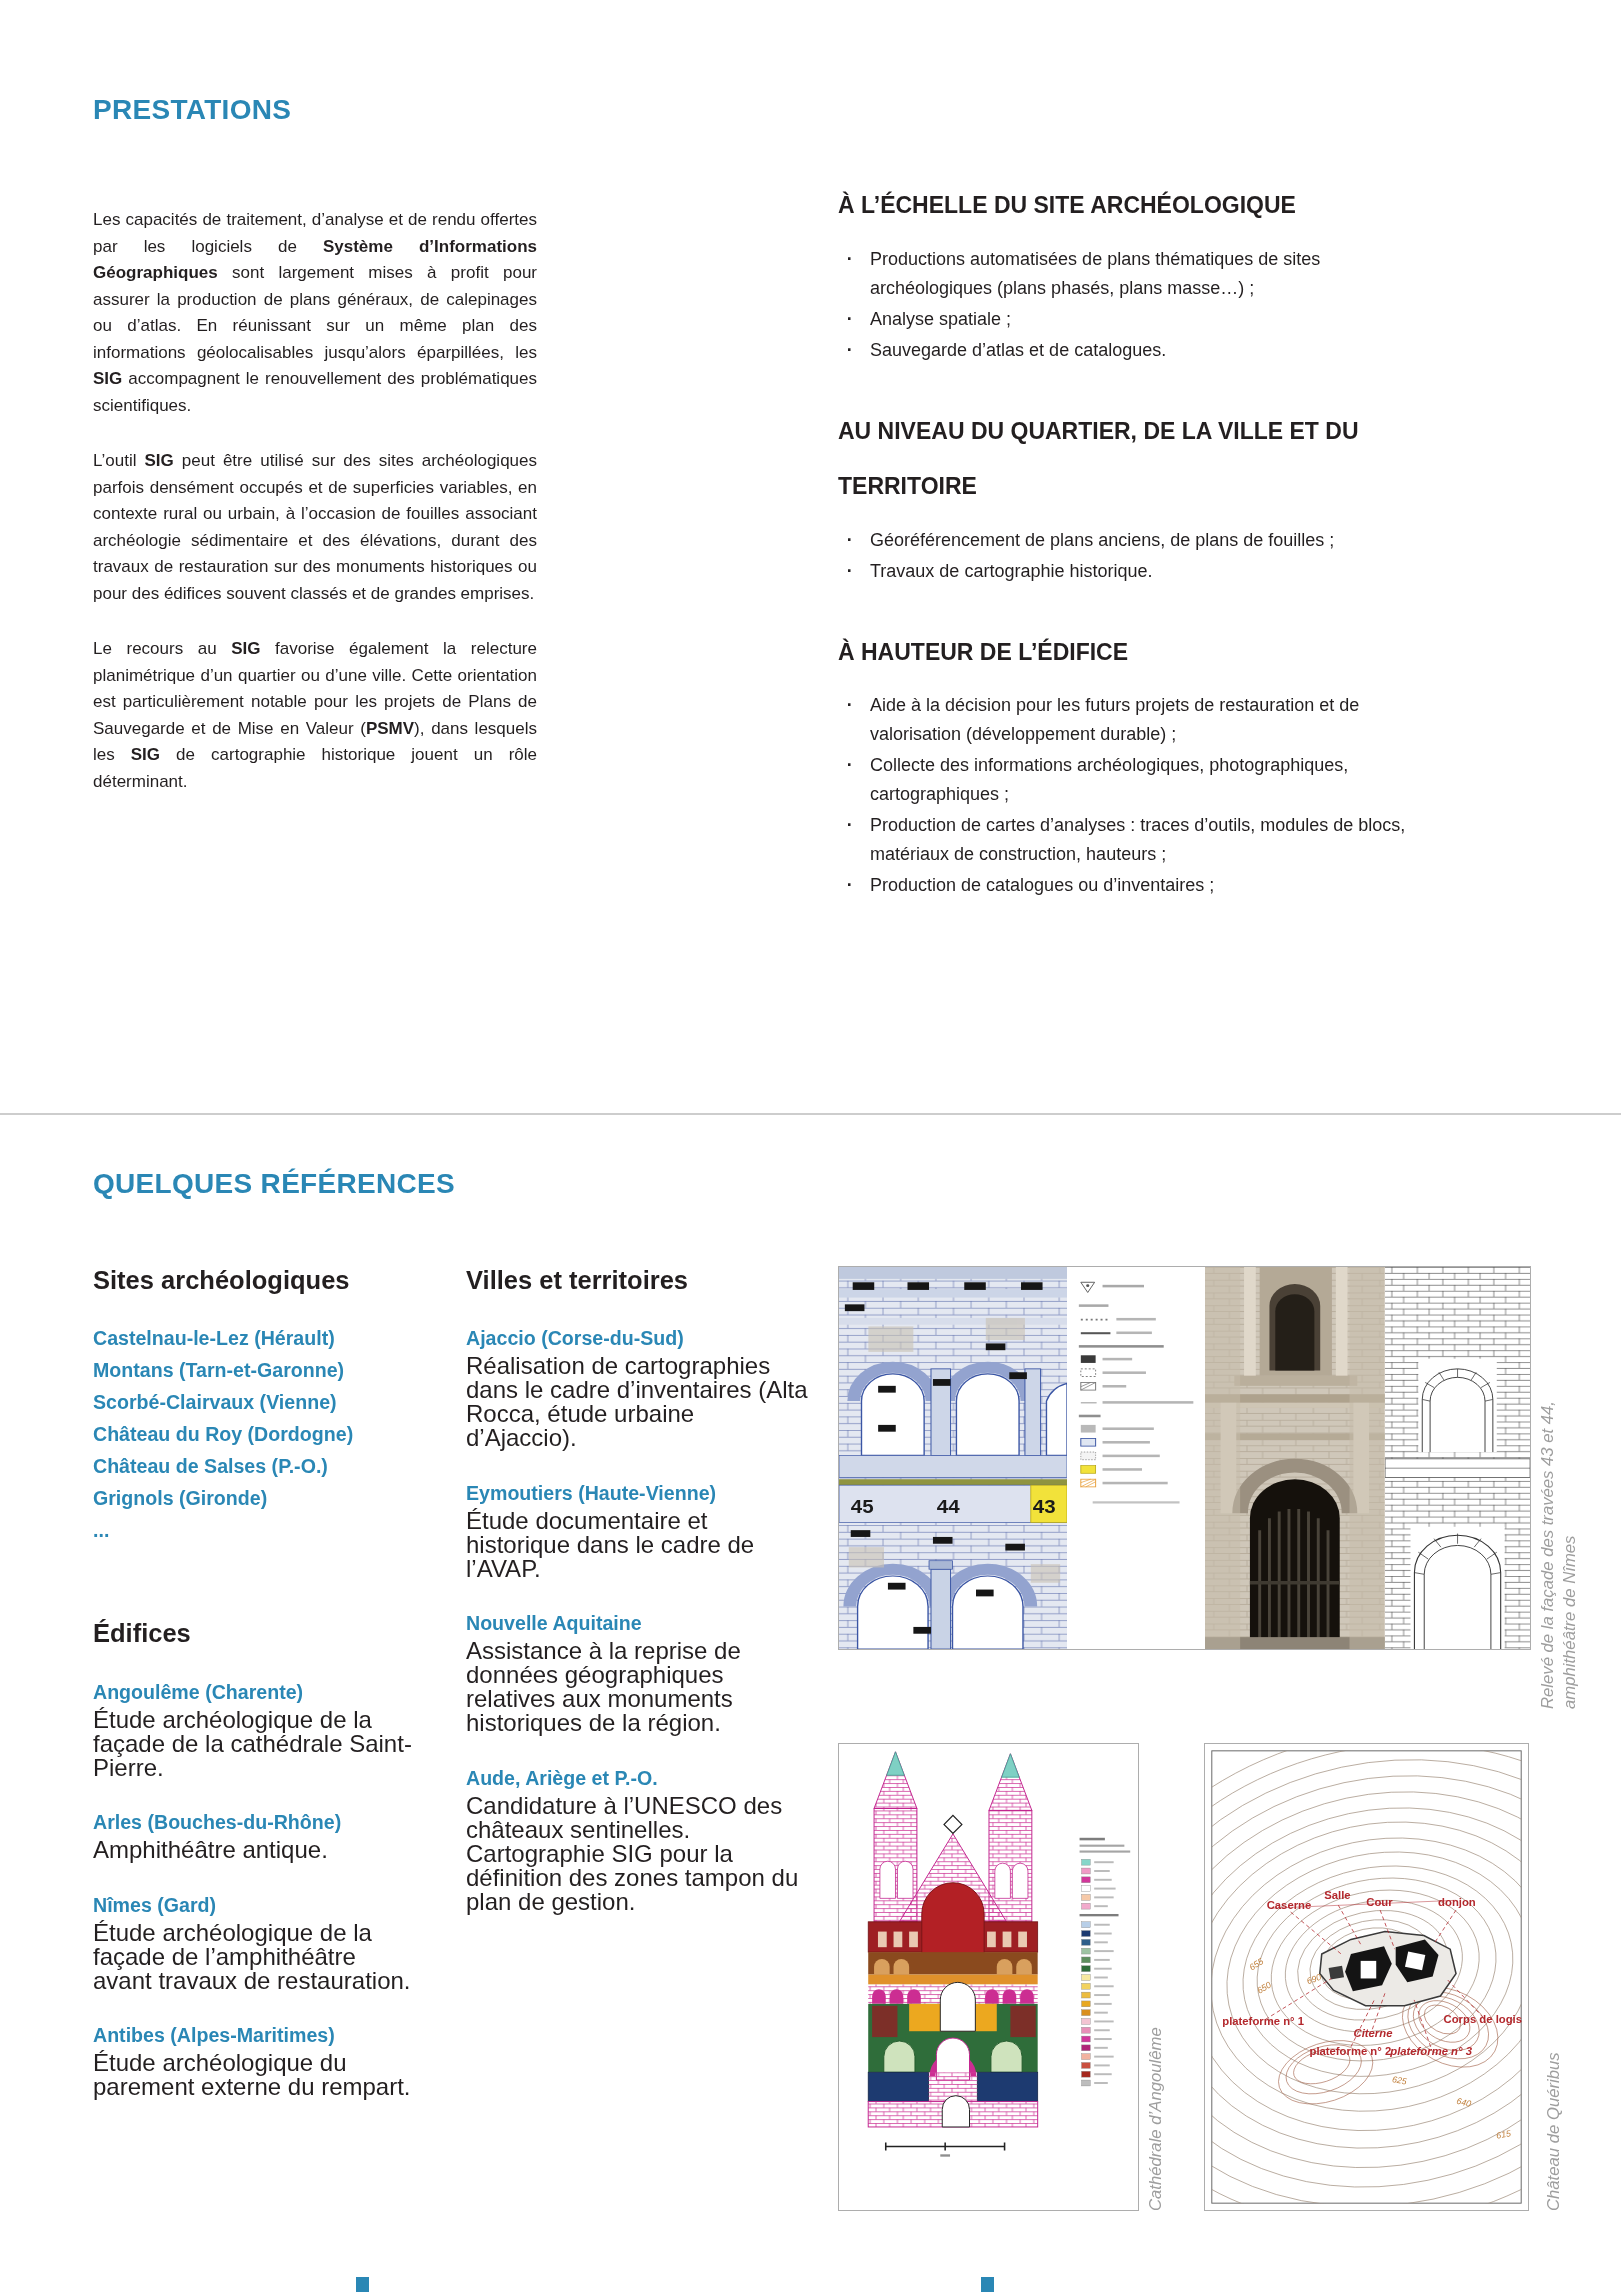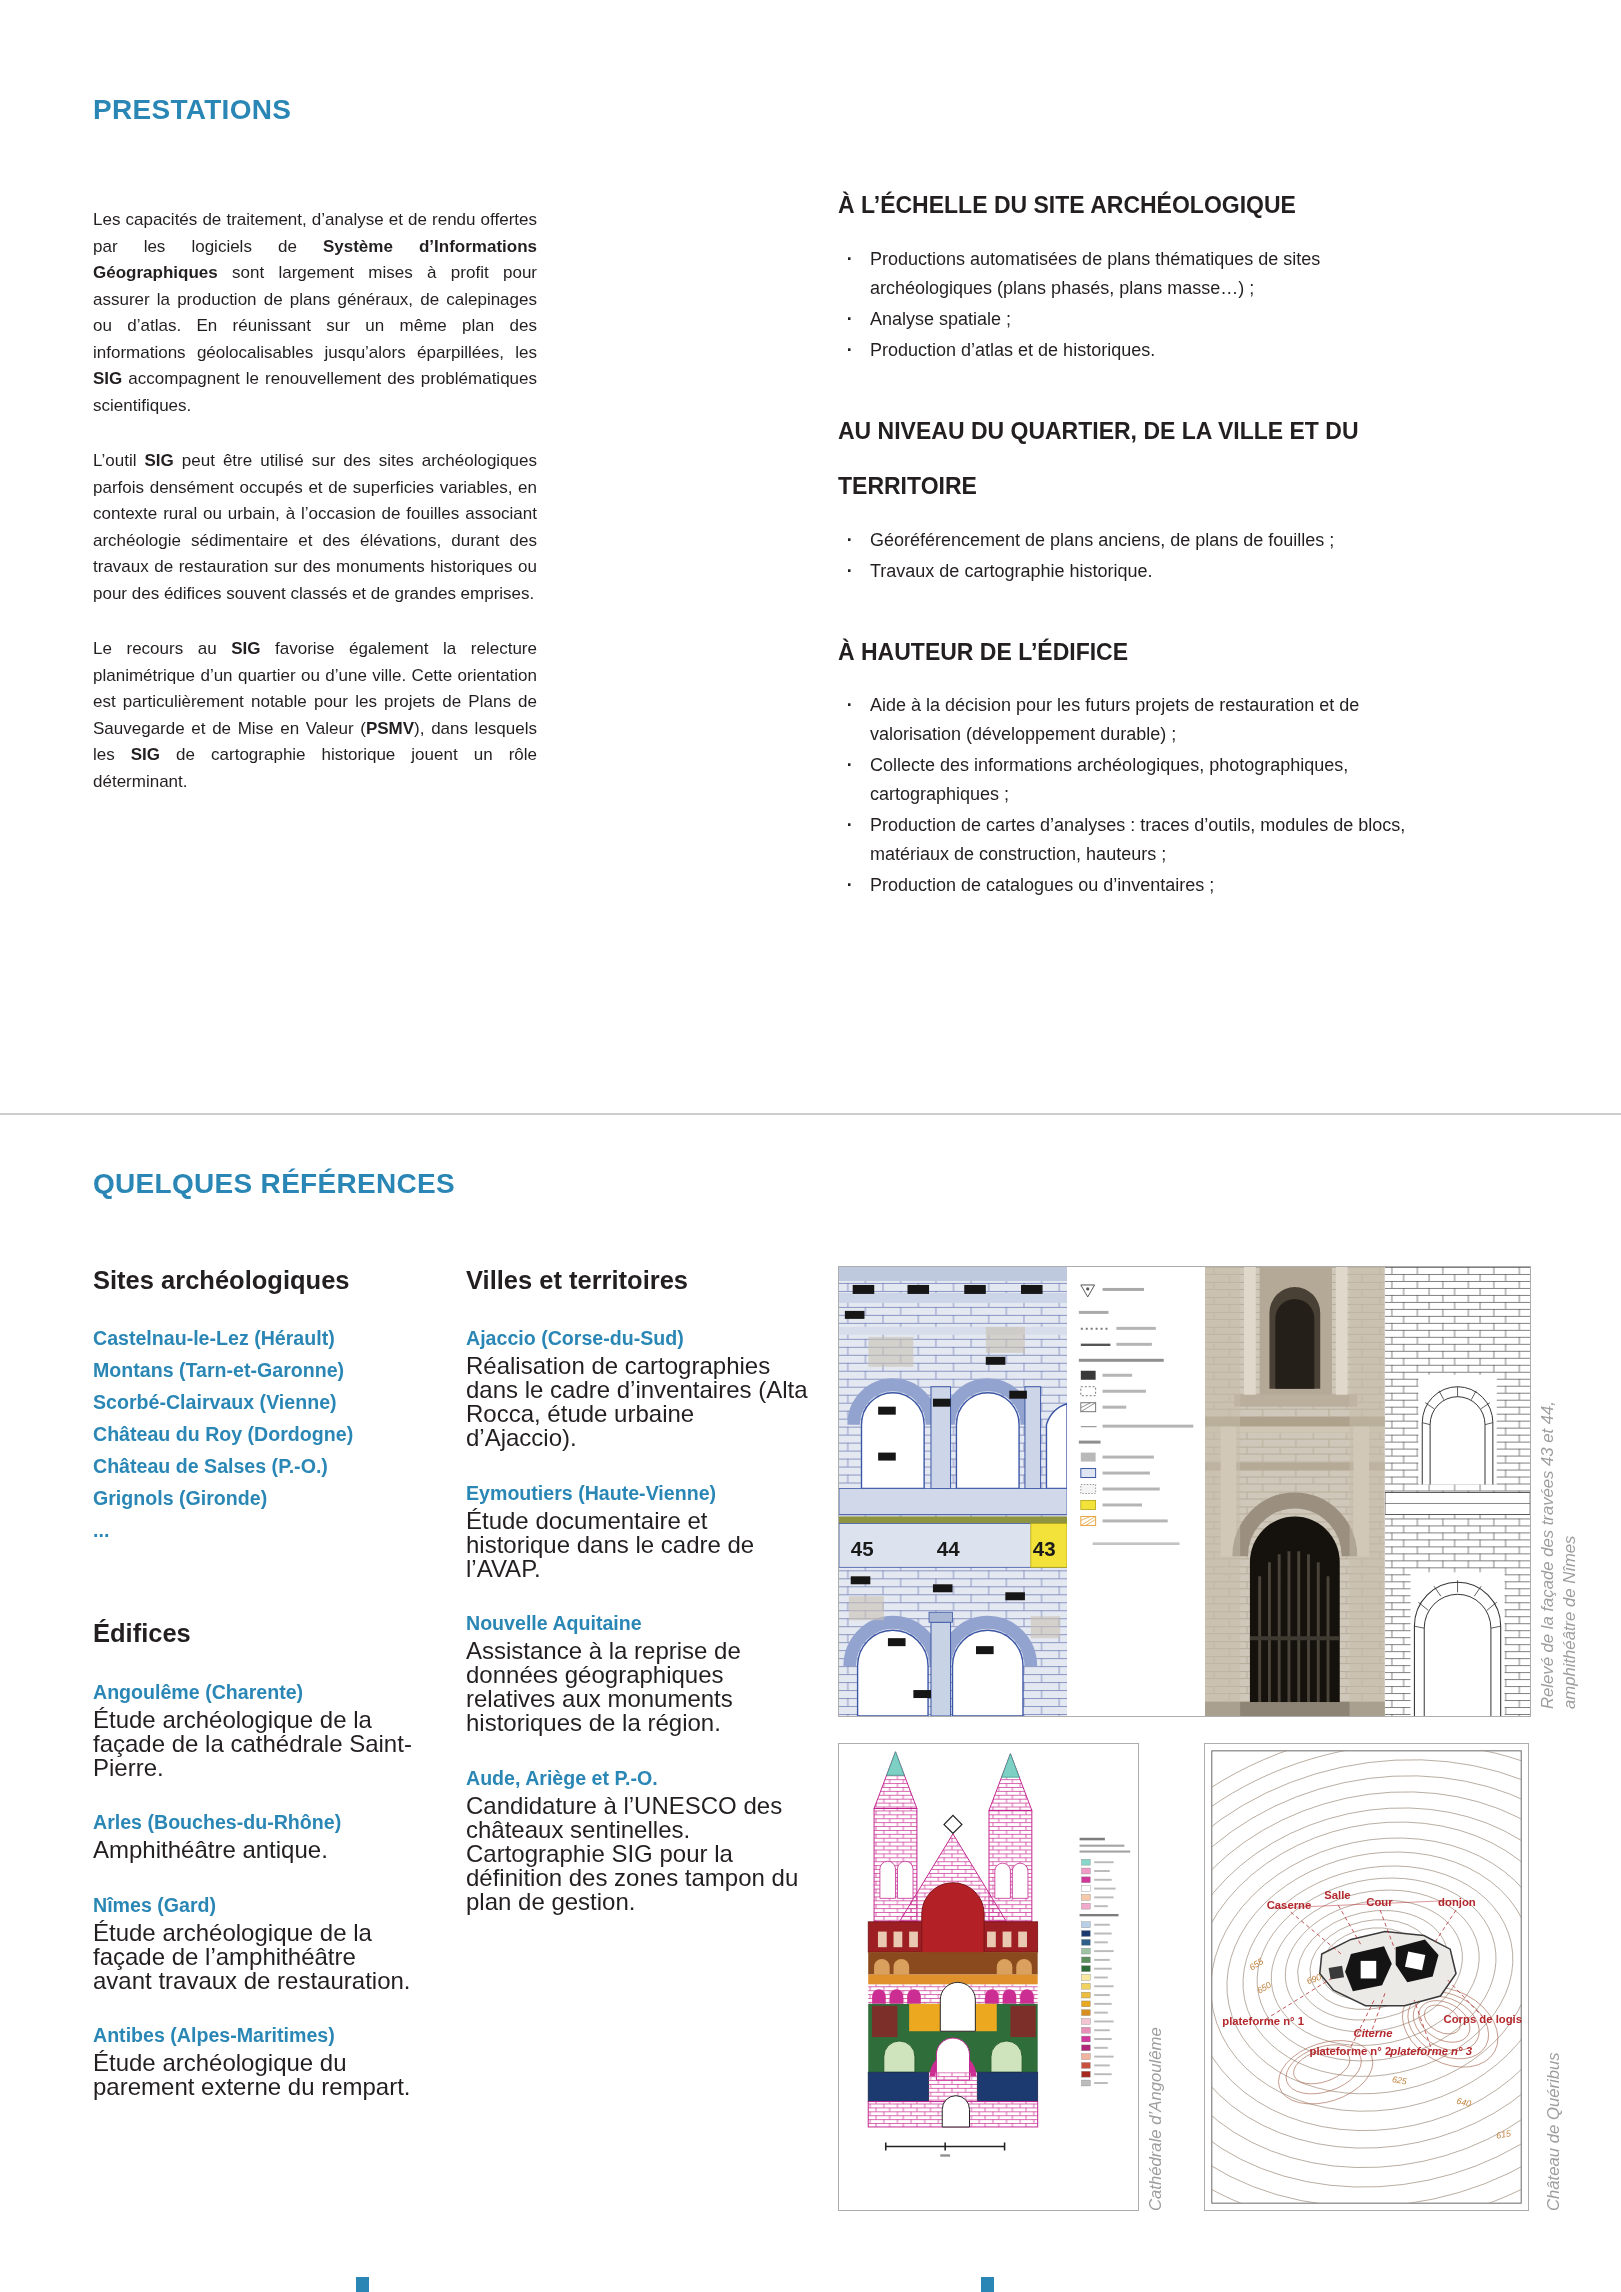--- a/index.html
+++ b/index.html
@@ -25,21 +25,21 @@
   .refcol1{position:absolute;left:93px;top:1266px;width:323px;}
   .refcol2{position:absolute;left:466px;top:1266px;width:345px;}
   .group-h{font-size:25.5px;font-weight:bold;margin:0 0 27.4px 0;color:#231f20;}
   .group-h.second{margin-top:73px;}
   .ref-list .ref-name{margin:0;}
   .ref-name{color:#2a87b5;font-weight:bold;font-size:19.6px;line-height:32px;}
   .ref-item{margin:0 0 26.5px 0;}
   .ref-desc{font-size:24px;line-height:24px;color:#231f20;}
 
   .fig{position:absolute;background:#fff;border:1px solid #adadad;box-sizing:border-box;overflow:hidden;}
-  #fig-nimes{left:838px;top:1266px;width:693px;height:451px;}
+  #fig-nimes{left:838px;top:1266px;width:693px;height:384px;}
   #fig-angouleme{left:838px;top:1743px;width:301px;height:468px;}
   #fig-queribus{left:1204px;top:1743px;width:325px;height:468px;}
   .panel{position:absolute;top:0;height:100%;}
 
   .fig-caption{position:absolute;writing-mode:vertical-rl;transform:rotate(180deg);
                font-style:italic;font-size:16.7px;line-height:21.6px;color:#9e9e9e;white-space:pre-line;}
   #caption-nimes{left:1537px;top:1266px;height:443px;width:47px;}
   #caption-angouleme{left:1145px;top:1743px;height:468px;width:25.5px;}
   #caption-queribus{left:1543px;top:1743px;height:468px;width:25.5px;}
 
@@ -60,21 +60,21 @@
     <p class="para"><span>Les capacités de traitement, d’analyse et de rendu offertes par les logiciels de </span><b>Système d’Informations Géographiques</b><span> sont largement mises à profit pour assurer la production de plans généraux, de calepinages ou d’atlas. En réunissant sur un même plan des informations géolocalisables jusqu’alors éparpillées, les </span><b>SIG</b><span> accompagnent le renouvellement des problématiques scientifiques.</span></p>
     <p class="para"><span>L’outil </span><b>SIG</b><span> peut être utilisé sur des sites archéologiques parfois densément occupés et de superficies variables, en contexte rural ou urbain, à l’occasion de fouilles associant archéologie sédimentaire et des élévations, durant des travaux de restauration sur des monuments historiques ou pour des édifices souvent classés et de grandes emprises.</span></p>
     <p class="para"><span>Le recours au </span><b>SIG</b><span> favorise également la relecture planimétrique d’un quartier ou d’une ville. Cette orientation est particulièrement notable pour les projets de Plans de Sauvegarde et de Mise en Valeur (</span><b>PSMV</b><span>), dans lesquels les </span><b>SIG</b><span> de cartographie historique jouent un rôle déterminant.</span></p>
   </div>
 
   <div class="col-right">
     <h2 class="scale-title">À L’ÉCHELLE DU SITE ARCHÉOLOGIQUE</h2>
     <ul class="bullets">
       <li>Productions automatisées de plans thématiques de sites archéologiques (plans phasés, plans masse…) ;</li>
       <li>Analyse spatiale ;</li>
-      <li>Production d’atlas et de historiques.</li>
+      <li>Sauvegarde d’atlas et de catalogues.</li>
     </ul>
     <h2 class="scale-title">AU NIVEAU DU QUARTIER, DE LA VILLE ET DU TERRITOIRE</h2>
     <ul class="bullets">
       <li>Géoréférencement de plans anciens, de plans de fouilles ;</li>
       <li>Travaux de cartographie historique.</li>
     </ul>
     <h2 class="scale-title">À HAUTEUR DE L’ÉDIFICE</h2>
     <ul class="bullets">
       <li>Aide à la décision pour les futurs projets de restauration et de valorisation (développement durable) ;</li>
       <li>Collecte des informations archéologiques, photographiques, cartographiques ;</li>

